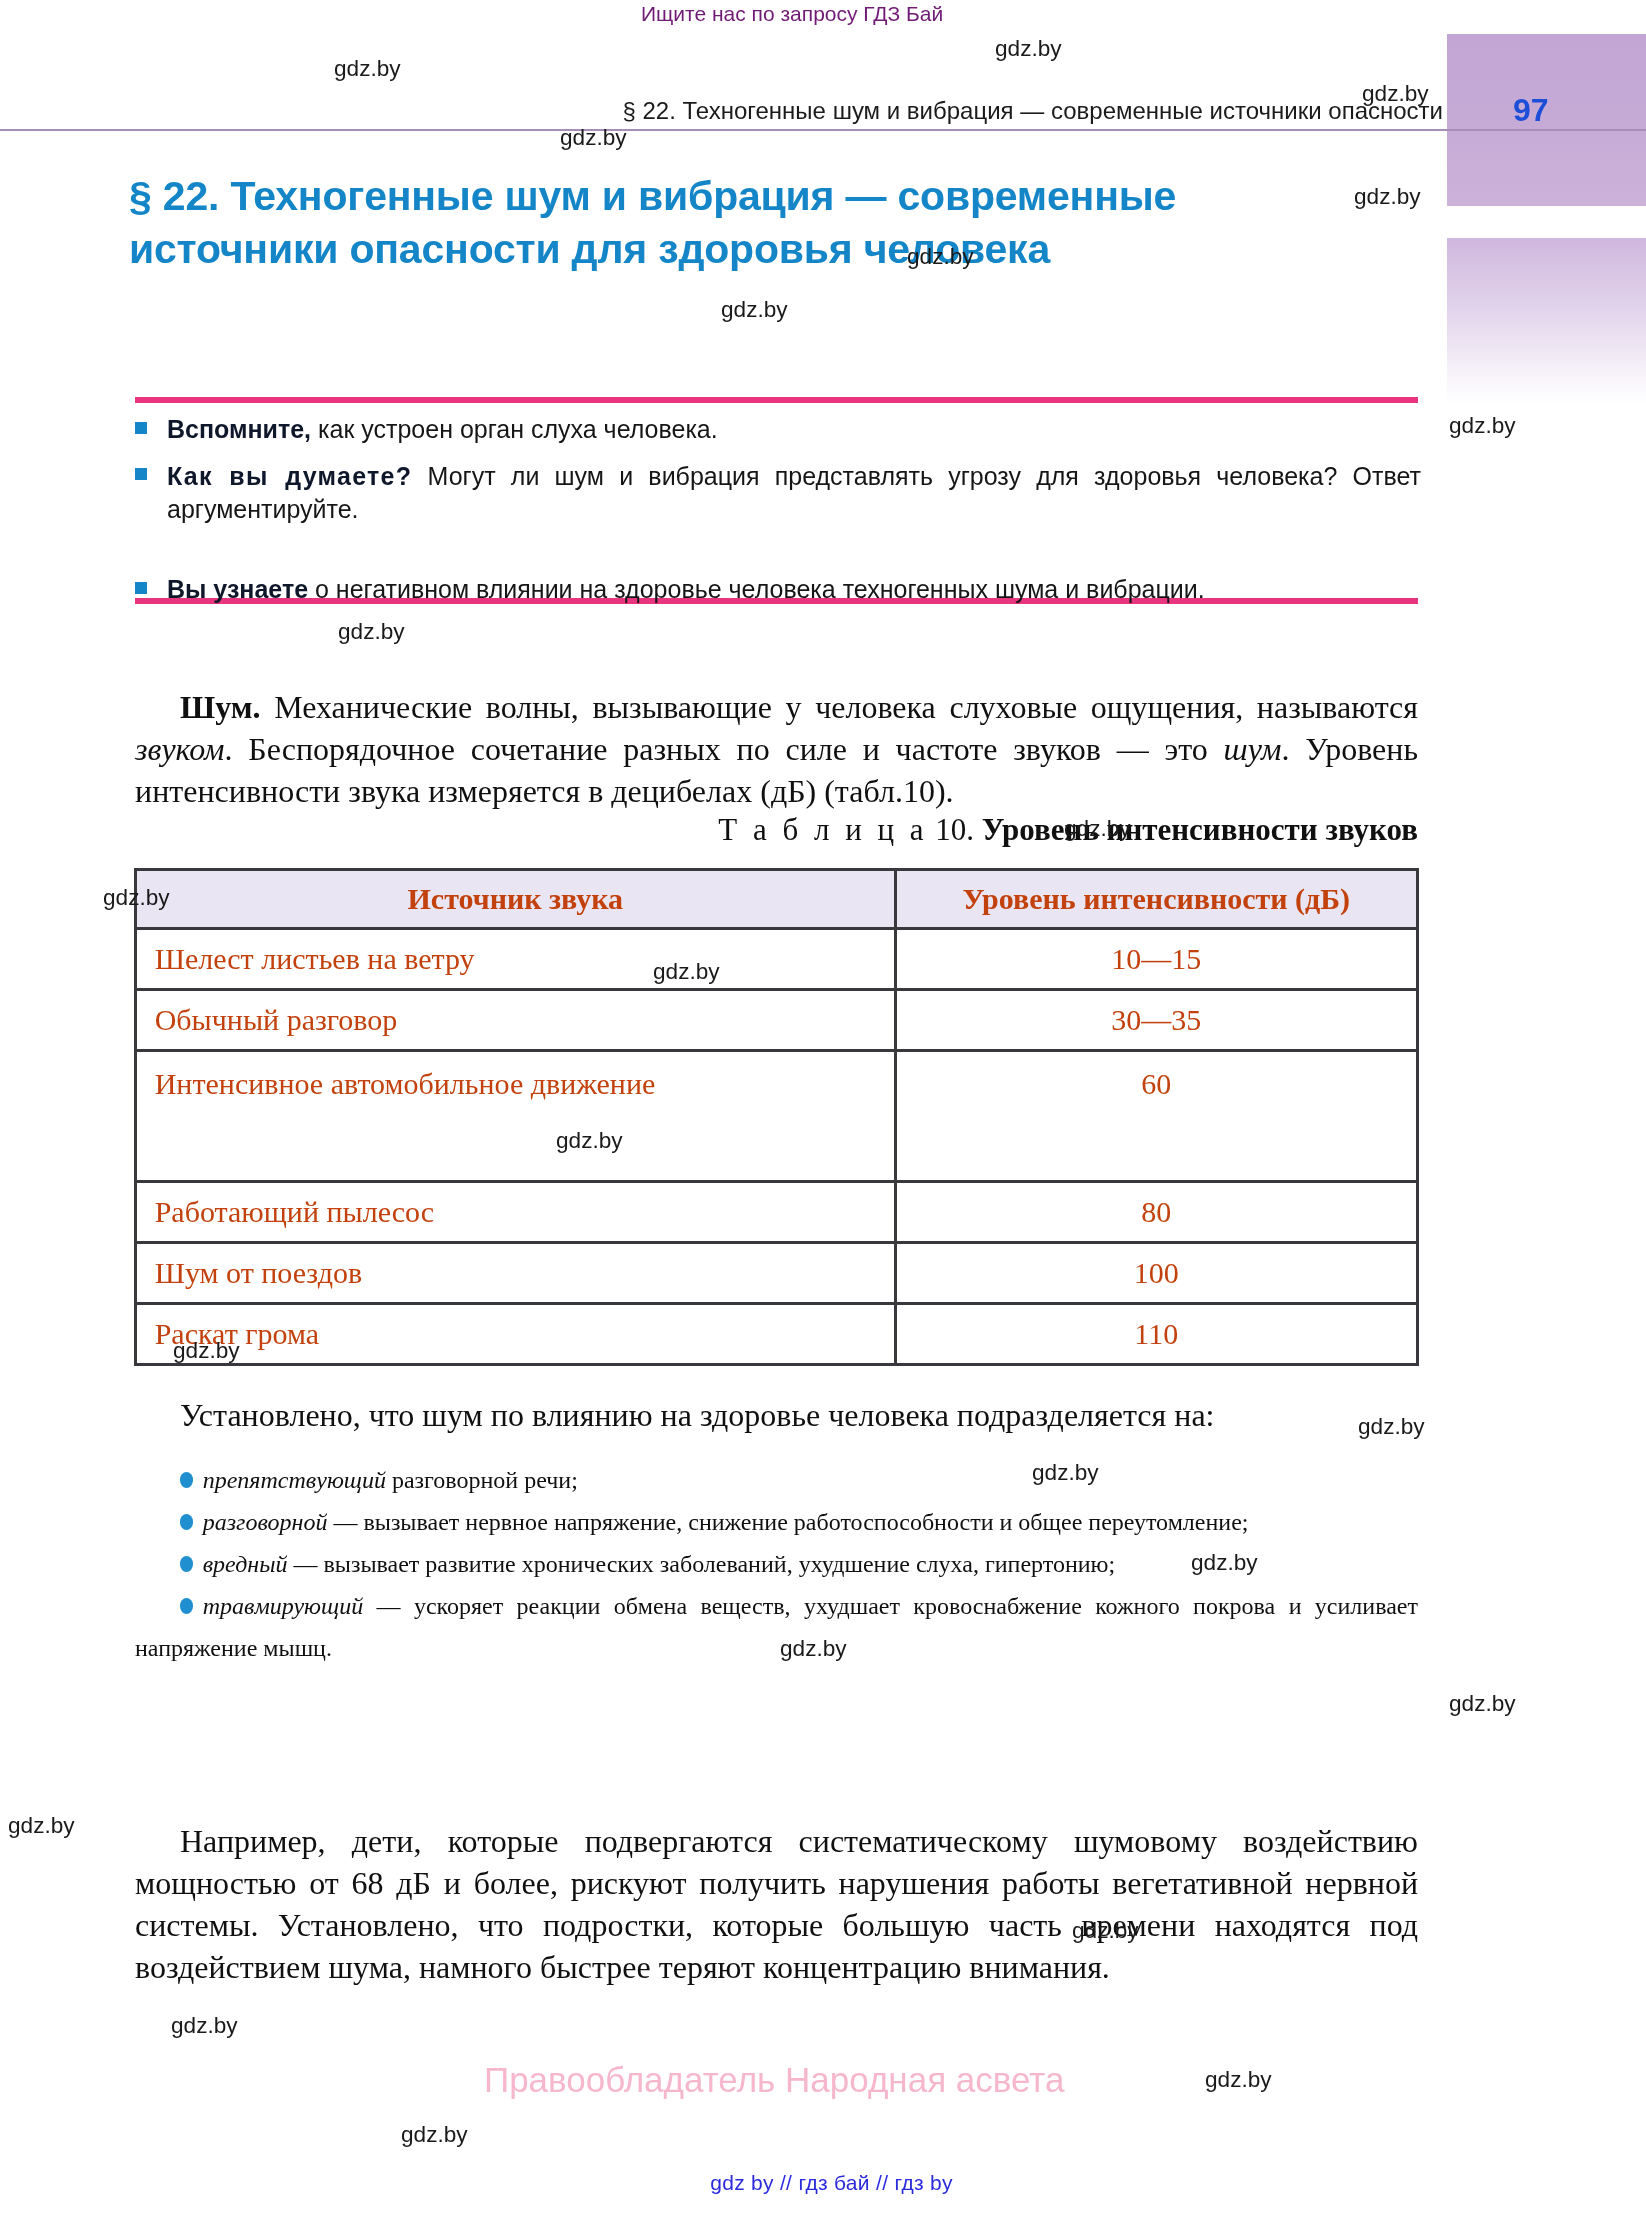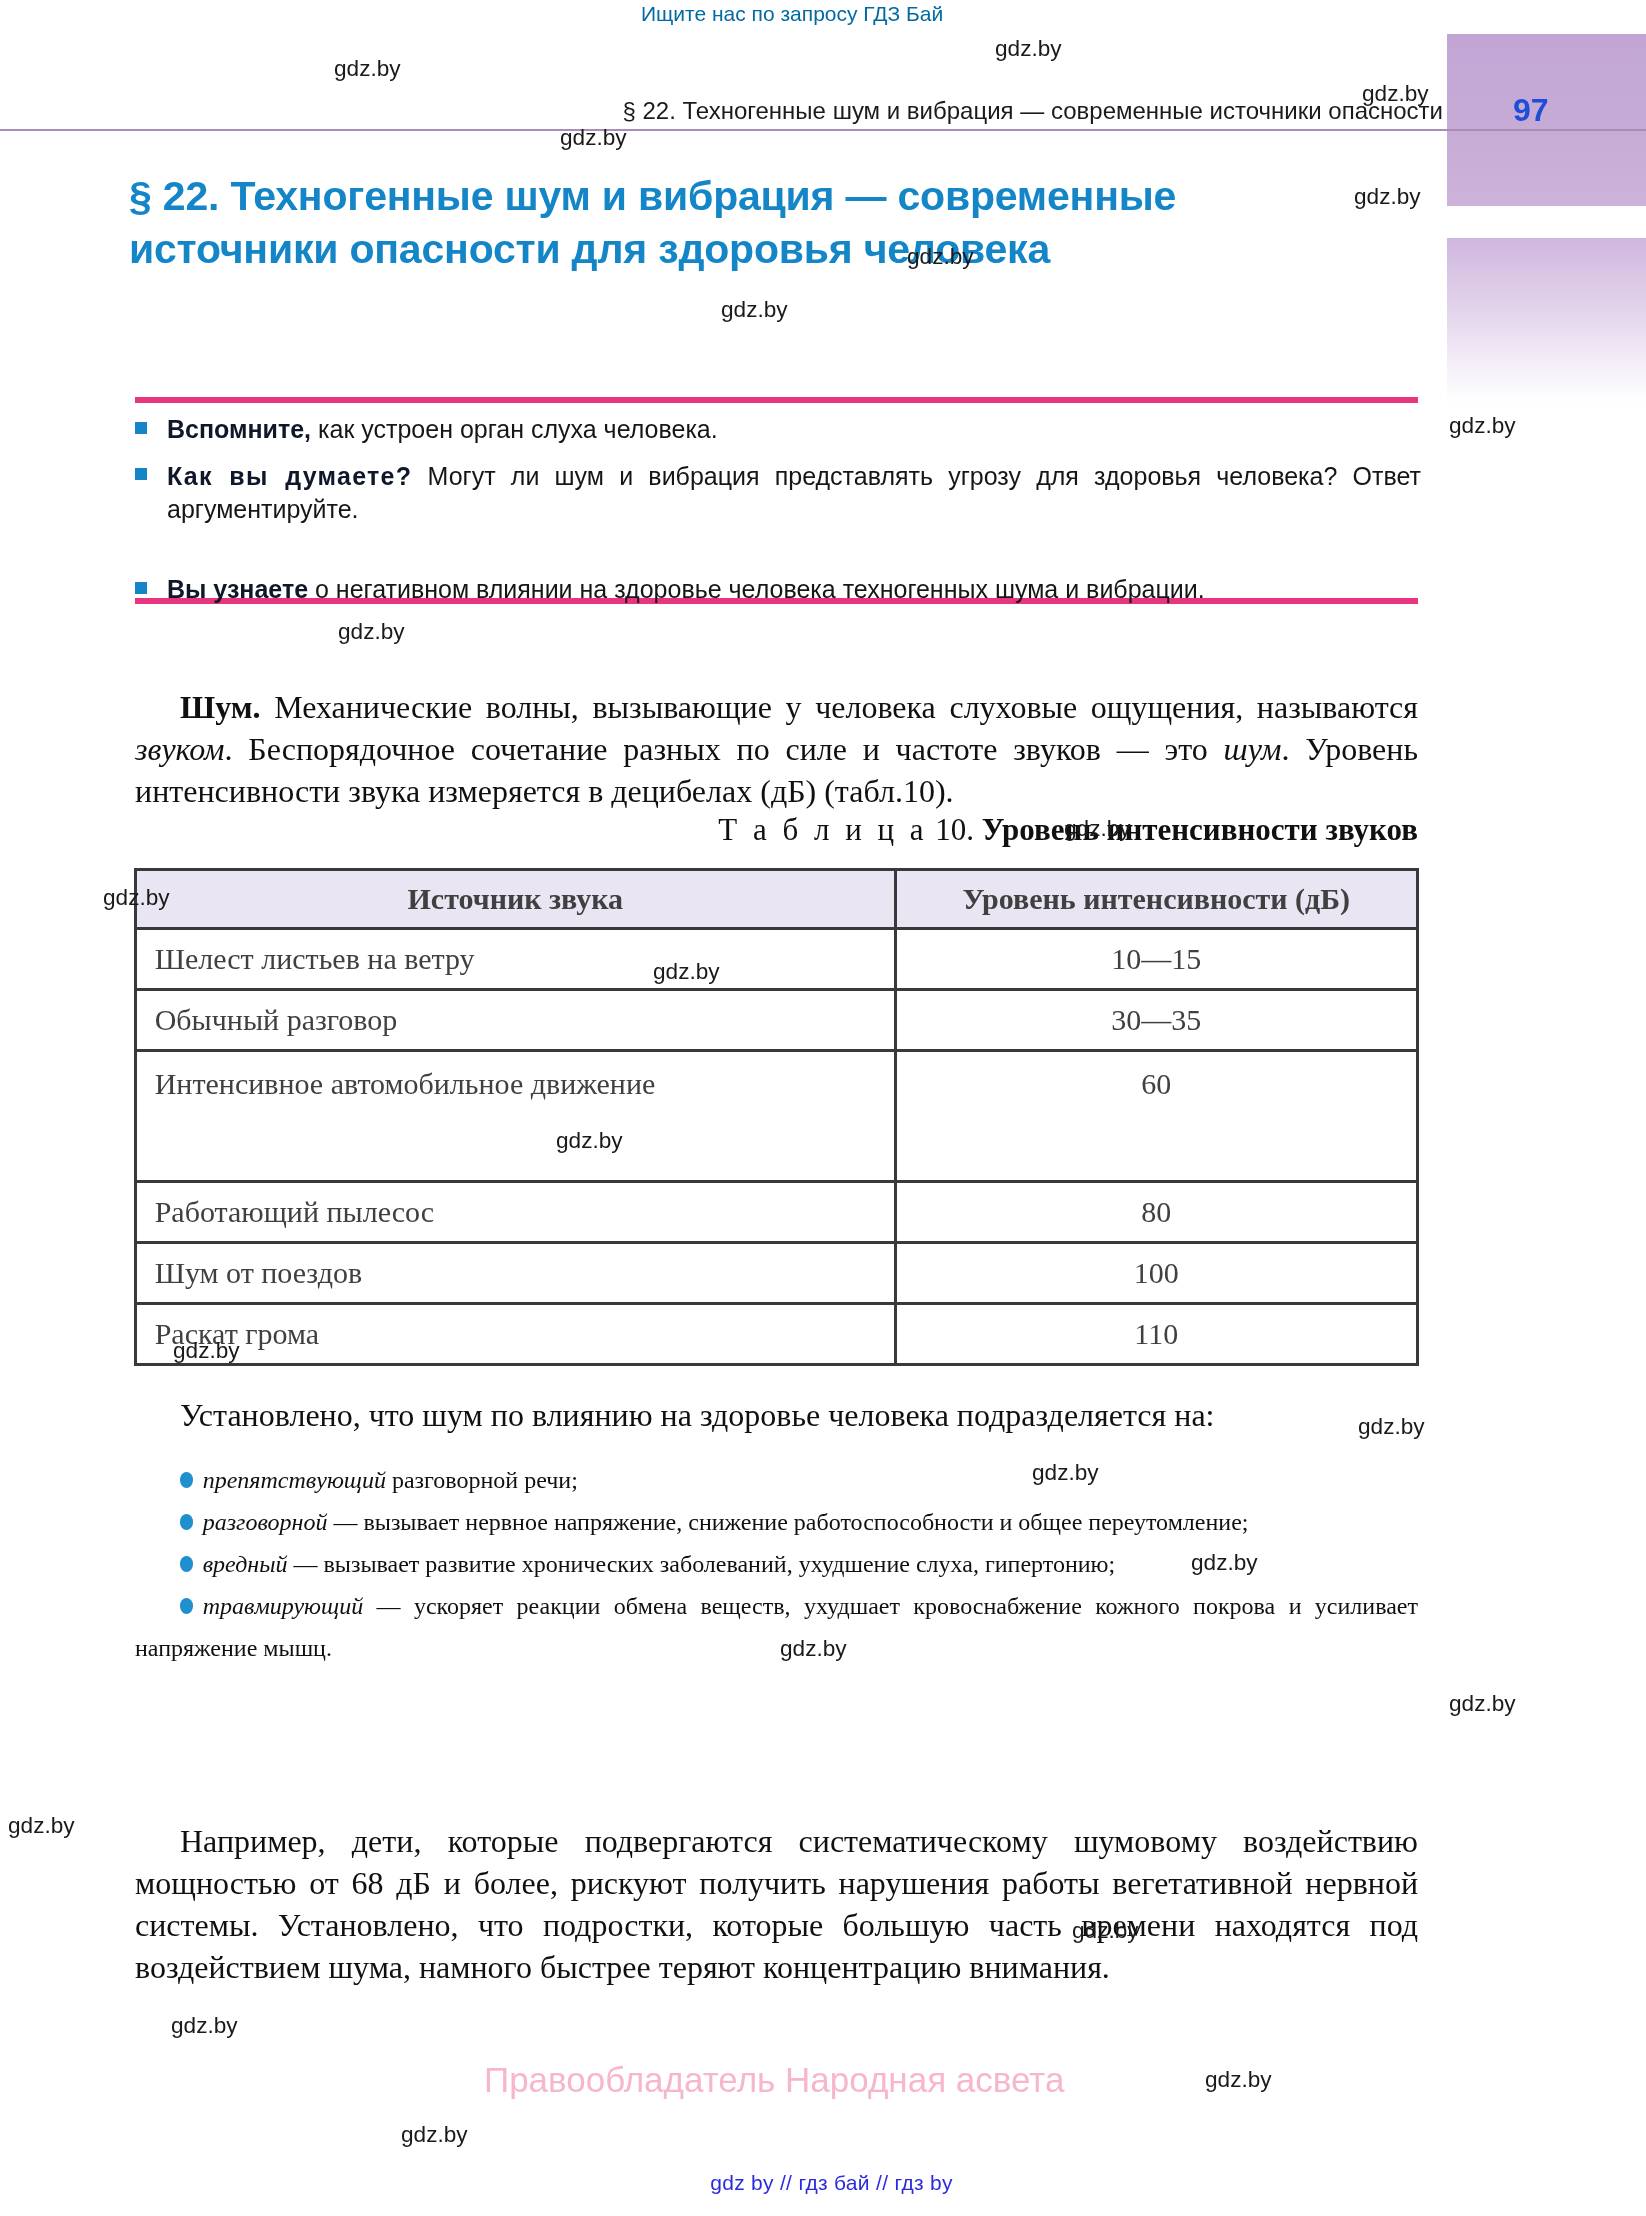--- a/index.html
+++ b/index.html
@@ -17,21 +17,21 @@
   .wm{
     position:absolute;
     font-family:"Liberation Sans", sans-serif;
     color:#1a1a1a;
     font-size:22px;
     white-space:nowrap;
     z-index:40;
     pointer-events:none;
   }
   .wm-top{
-    color:#0369a1;
+    color:#701a75;
     font-size:21px;
     font-weight:400;
   }
   .wm-bottom-links{
     color:#2b2bdd;
     font-size:21px;
     letter-spacing:0.3px;
   }
   .copyright{
     position:absolute;
@@ -164,21 +164,21 @@
   #sound-table{
     position:absolute;top:868px;left:134px;
     width:1285px;
     border-collapse:collapse;
     z-index:20;
     background:transparent;
   }
   #sound-table td,#sound-table th{
     border:3.2px solid #39383d;
     font-size:30px;
-    color:#404040;
+    color:#c2410c;
     padding:0 17.7px;
     background:transparent;
   }
   #sound-table thead th{
     background:#eae5f2;
     font-weight:bold;
     text-align:center;
     height:56px;
     font-size:30px;
   }

